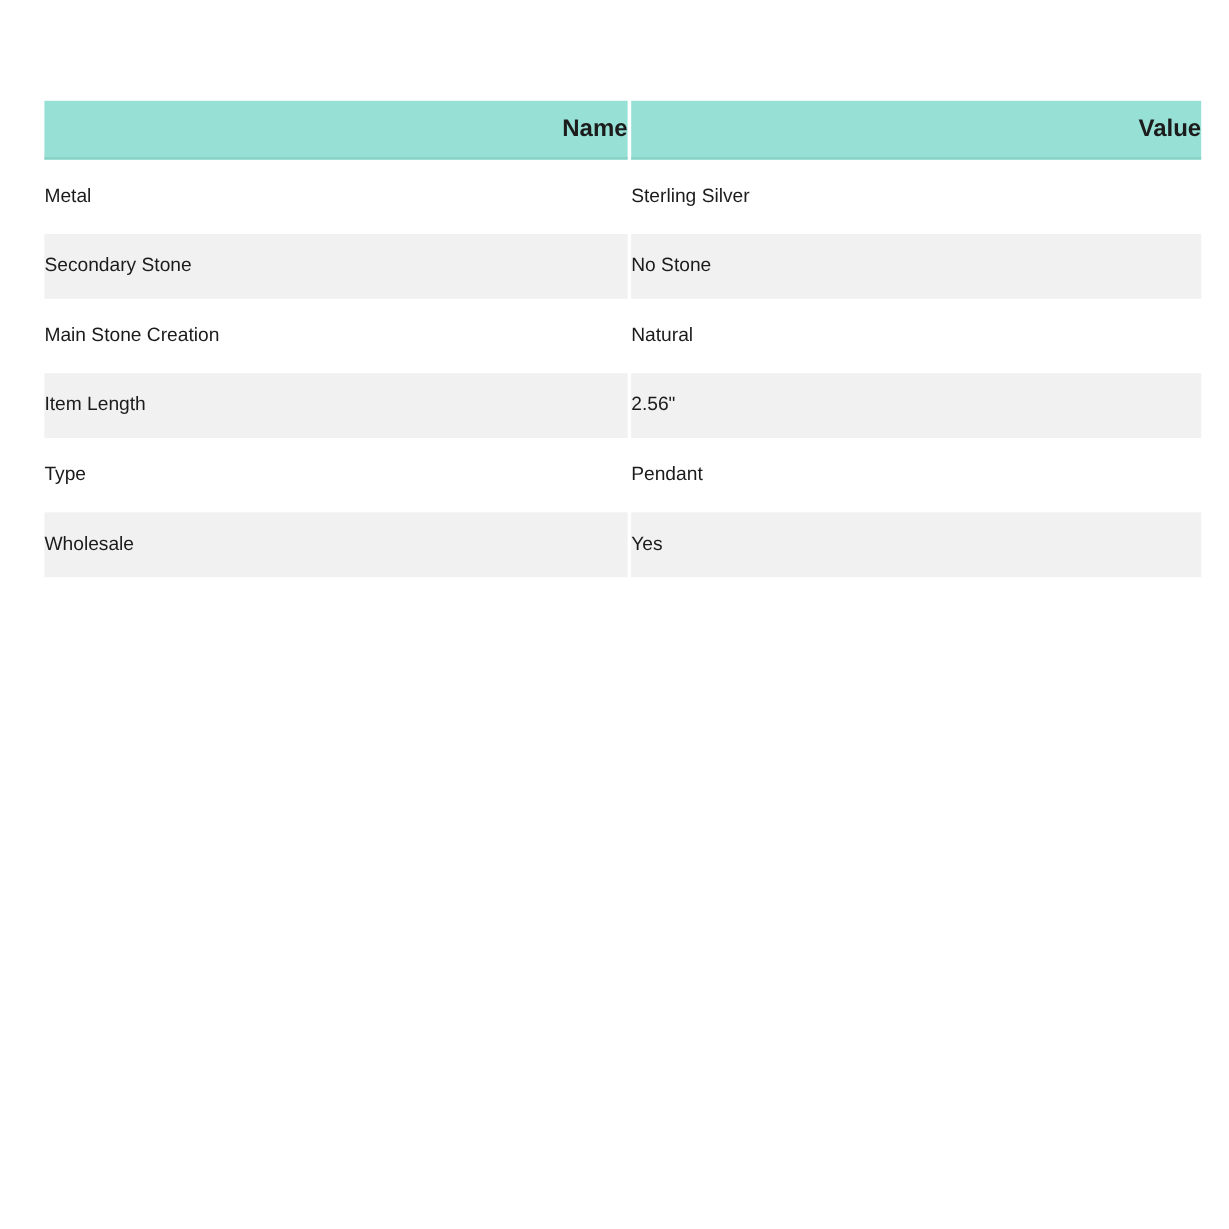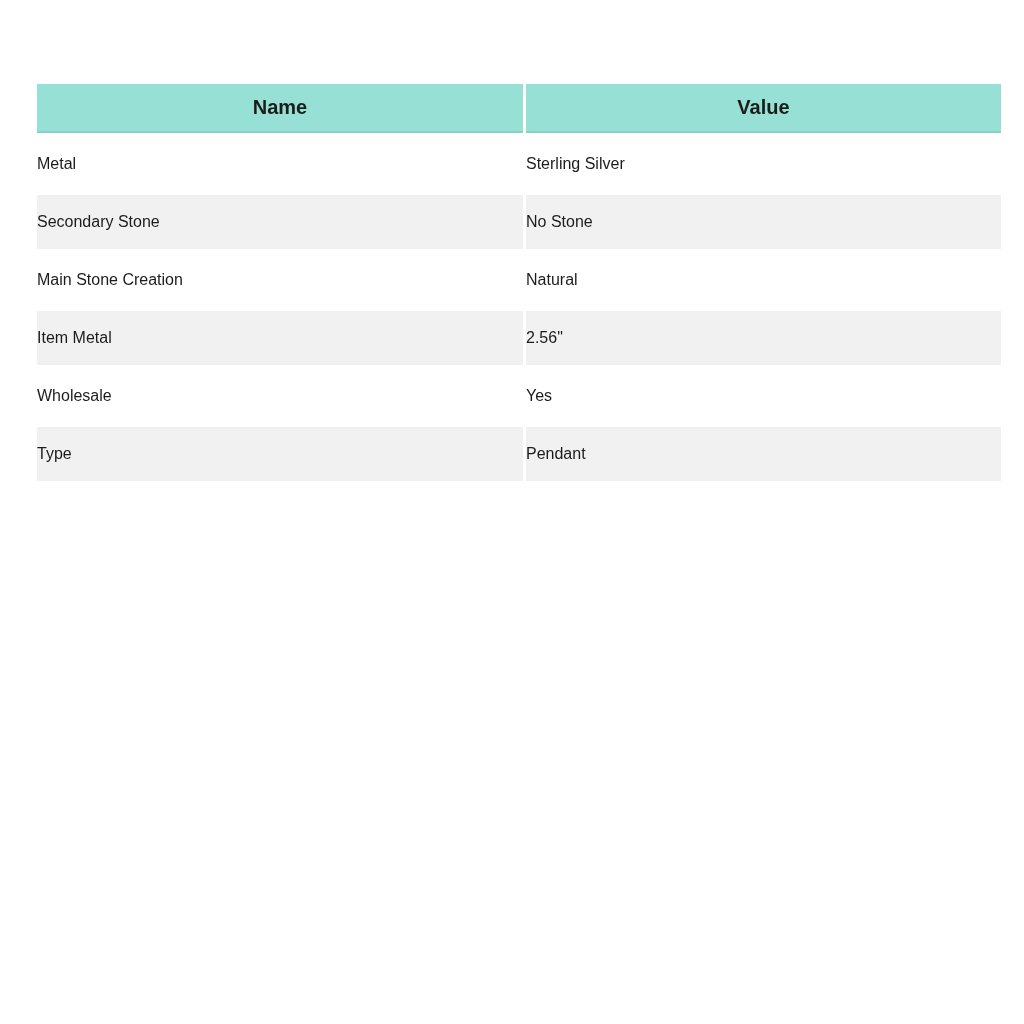--- a/index.html
+++ b/index.html
@@ -30,21 +30,21 @@
     width: 970px;
     table-layout: fixed;
   }
   col.name-col { width: 486px; }
   table.attributes th {
     background: var(--header-bg);
     border-bottom: 2px solid var(--header-border);
     height: 49px;
     font-size: 20px;
     font-weight: 600;
-    text-align: center;
+    text-align: right;
     vertical-align: middle;
     padding: 0;
   }
   table.attributes td {
     height: 54px;
     font-size: 16px;
     font-weight: 400;
     text-align: left;
     vertical-align: middle;
     padding: 0;
@@ -78,26 +78,26 @@
       </tr>
       <tr>
         <td class="col-name">Secondary Stone</td>
         <td class="col-value">No Stone</td>
       </tr>
       <tr>
         <td class="col-name">Main Stone Creation</td>
         <td class="col-value">Natural</td>
       </tr>
       <tr>
-        <td class="col-name">Item Metal</td>
+        <td class="col-name">Item Length</td>
         <td class="col-value">2.56"</td>
+      </tr>
+      <tr>
+        <td class="col-name">Type</td>
+        <td class="col-value">Pendant</td>
       </tr>
       <tr>
         <td class="col-name">Wholesale</td>
         <td class="col-value">Yes</td>
-      </tr>
-      <tr>
-        <td class="col-name">Type</td>
-        <td class="col-value">Pendant</td>
       </tr>
     </tbody>
   </table>
 </div>
 
 </body></html>

